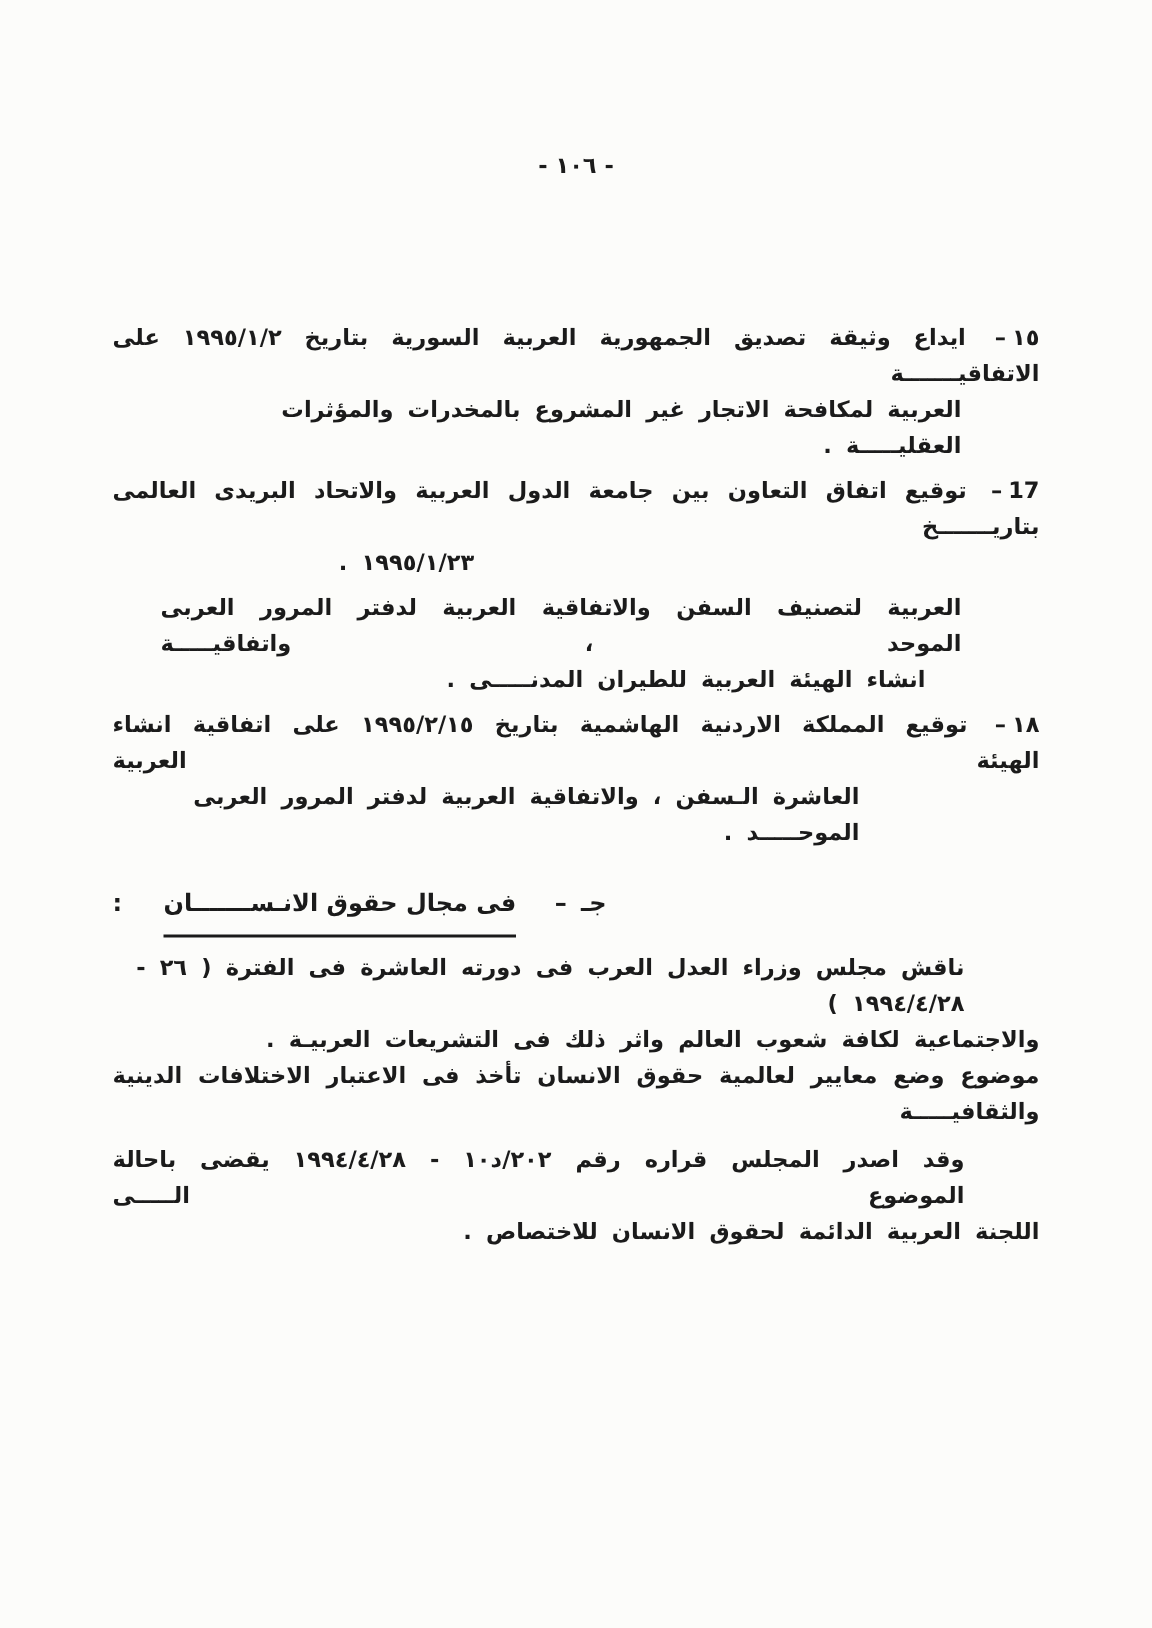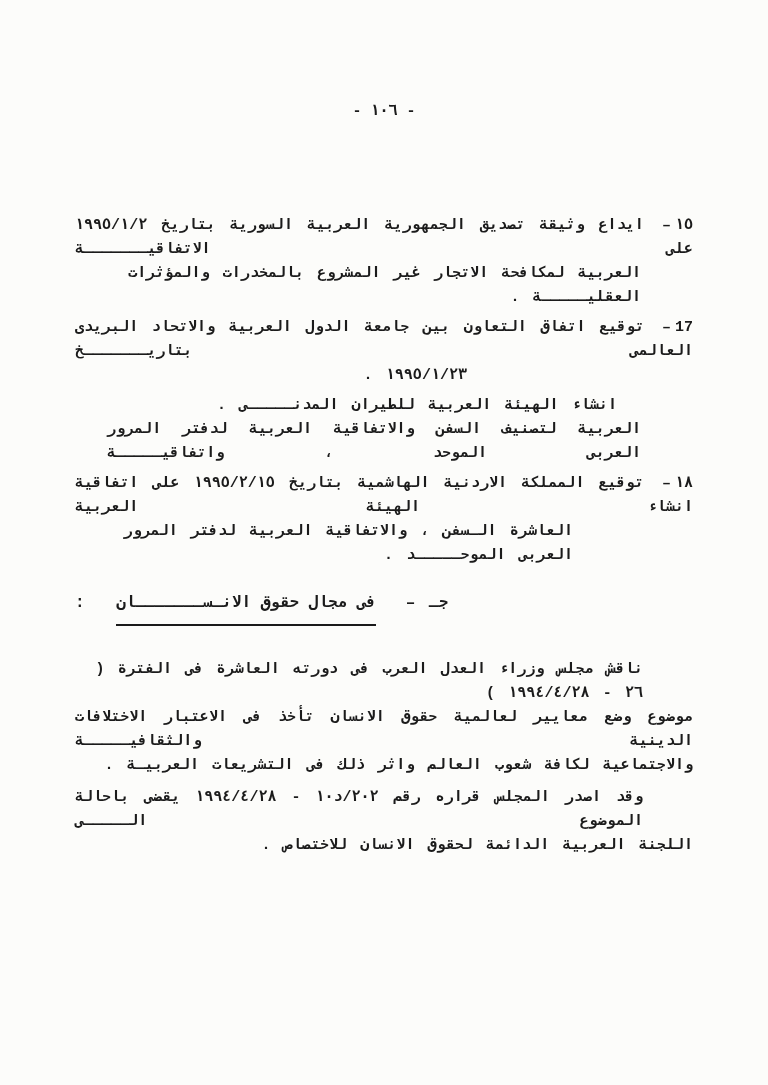--- a/index.html
+++ b/index.html
@@ -8,21 +8,20 @@
     background:#fcfcfa;
     font-family:"DejaVu Sans", sans-serif;
     color:#1b1b1b;
     overflow:hidden;
   }
   .sheet{
     box-sizing:border-box;
     width:768px;height:812px;
     padding:0 75px;
     direction:rtl;
-    font-family:Liberation Mono, monospace;
   }
   .page-number{
     padding-top:101px;
     text-align:center;
     font-size:15px;
     font-weight:700;
     letter-spacing:1px;
     direction:rtl;
   }
   .doc{margin-top:94px;}
@@ -38,40 +37,40 @@
     text-align:justify;
     text-align-last:justify;
   }
   .item{margin-bottom:6px;}
   .num{white-space:nowrap;}
   .sep{padding:0 4px;}
   
   .ind-cont{padding-right:52px;margin-left:32px;}
   .ind-cont2{padding-right:76px;}
   .ind-deep{padding-right:120px;}
-  .ind-date{padding-right:226px;}
+  .ind-date{padding-right:226px;text-align:center;}
   .ind-para{padding-right:50px;}
   .heading{
     margin-top:18px;
     margin-bottom:6px;
     font-size:16px;
     font-weight:700;
     direction:rtl;
     text-align:left;
     line-height:34px;
   }
   .heading-title{
     display:inline-block;
     border-bottom:2px solid #1a1a1a;
     padding-bottom:4px;
     margin-right:16px;
   }
   .heading-colon{margin-right:22px;}
   .para{margin-top:8px;}
-  .para-first{margin-top:32px;}
+  .para-first{margin-top:8px;}
 </style>
 </head>
 <body>
 
 <div class="sheet">
 
   <div class="page-number">- ١٠٦ -</div>
 
   <div class="doc">
 
@@ -79,40 +78,40 @@
       <div class="line fill"><span class="num">١٥</span><span class="sep">–</span> <span>ايداع وثيقة تصديق الجمهورية العربية السورية بتاريخ ١٩٩٥/١/٢ على الاتفاقيـــــــة</span></div>
       <div class="line ind-cont">العربية لمكافحة الاتجار غير المشروع بالمخدرات والمؤثرات العقليـــــة .</div>
     </div>
 
     <div class="item">
       <div class="line fill"><span class="num">17</span><span class="sep">–</span> <span>توقيع اتفاق التعاون بين جامعة الدول العربية والاتحاد البريدى العالمى بتاريـــــــخ</span></div>
       <div class="line ind-date">١٩٩٥/١/٢٣ .</div>
     </div>
 
     <div class="item">
+      <div class="line fill ind-cont">العربية لتصنيف السفن والاتفاقية العربية لدفتر المرور العربى الموحد ، واتفاقيـــــة</div>
       <div class="line ind-cont2">انشاء الهيئة العربية للطيران المدنـــــى .</div>
-      <div class="line fill ind-cont">العربية لتصنيف السفن والاتفاقية العربية لدفتر المرور العربى الموحد ، واتفاقيـــــة</div>
     </div>
 
     <div class="item">
       <div class="line fill"><span class="num">١٨</span><span class="sep">–</span> <span>توقيع المملكة الاردنية الهاشمية بتاريخ ١٩٩٥/٢/١٥ على اتفاقية انشاء الهيئة العربية</span></div>
       <div class="line ind-deep">العاشرة الـسفن ، والاتفاقية العربية لدفتر المرور العربى الموحـــــد .</div>
     </div>
 
     <div class="heading">
       <span>جـ</span>
       <span class="sep">–</span>
       <span class="heading-title">فى مجال حقوق الانـســـــــان</span>
       <span class="heading-colon">:</span>
     </div>
 
     <div class="para para-first">
       <div class="line ind-para">ناقش مجلس وزراء العدل العرب فى دورته العاشرة فى الفترة ( ٢٦ - ١٩٩٤/٤/٢٨ )</div>
+      <div class="line">والاجتماعية لكافة شعوب العالم واثر ذلك فى التشريعات العربيـة .</div>
       <div class="line fill">موضوع وضع معايير لعالمية حقوق الانسان تأخذ فى الاعتبار الاختلافات الدينية والثقافيـــــة</div>
-      <div class="line">والاجتماعية لكافة شعوب العالم واثر ذلك فى التشريعات العربيـة .</div>
     </div>
 
     <div class="para">
       <div class="line fill ind-para">وقد اصدر المجلس قراره رقم ٢٠٢/د١٠ - ١٩٩٤/٤/٢٨ يقضى باحالة الموضوع الـــــى</div>
       <div class="line">اللجنة العربية الدائمة لحقوق الانسان للاختصاص .</div>
     </div>
 
   </div>
 </div>
 

